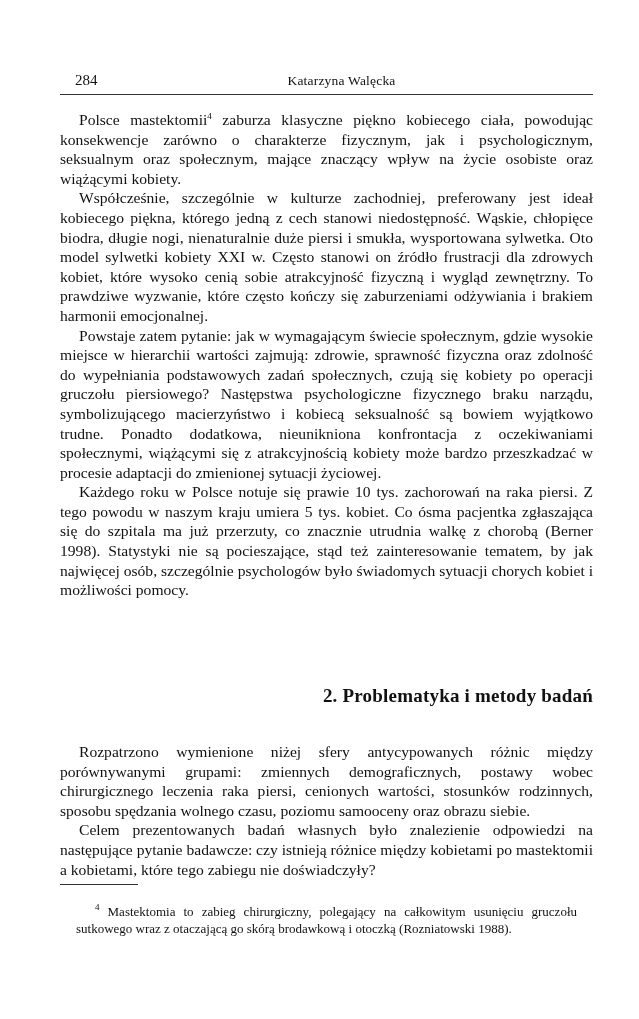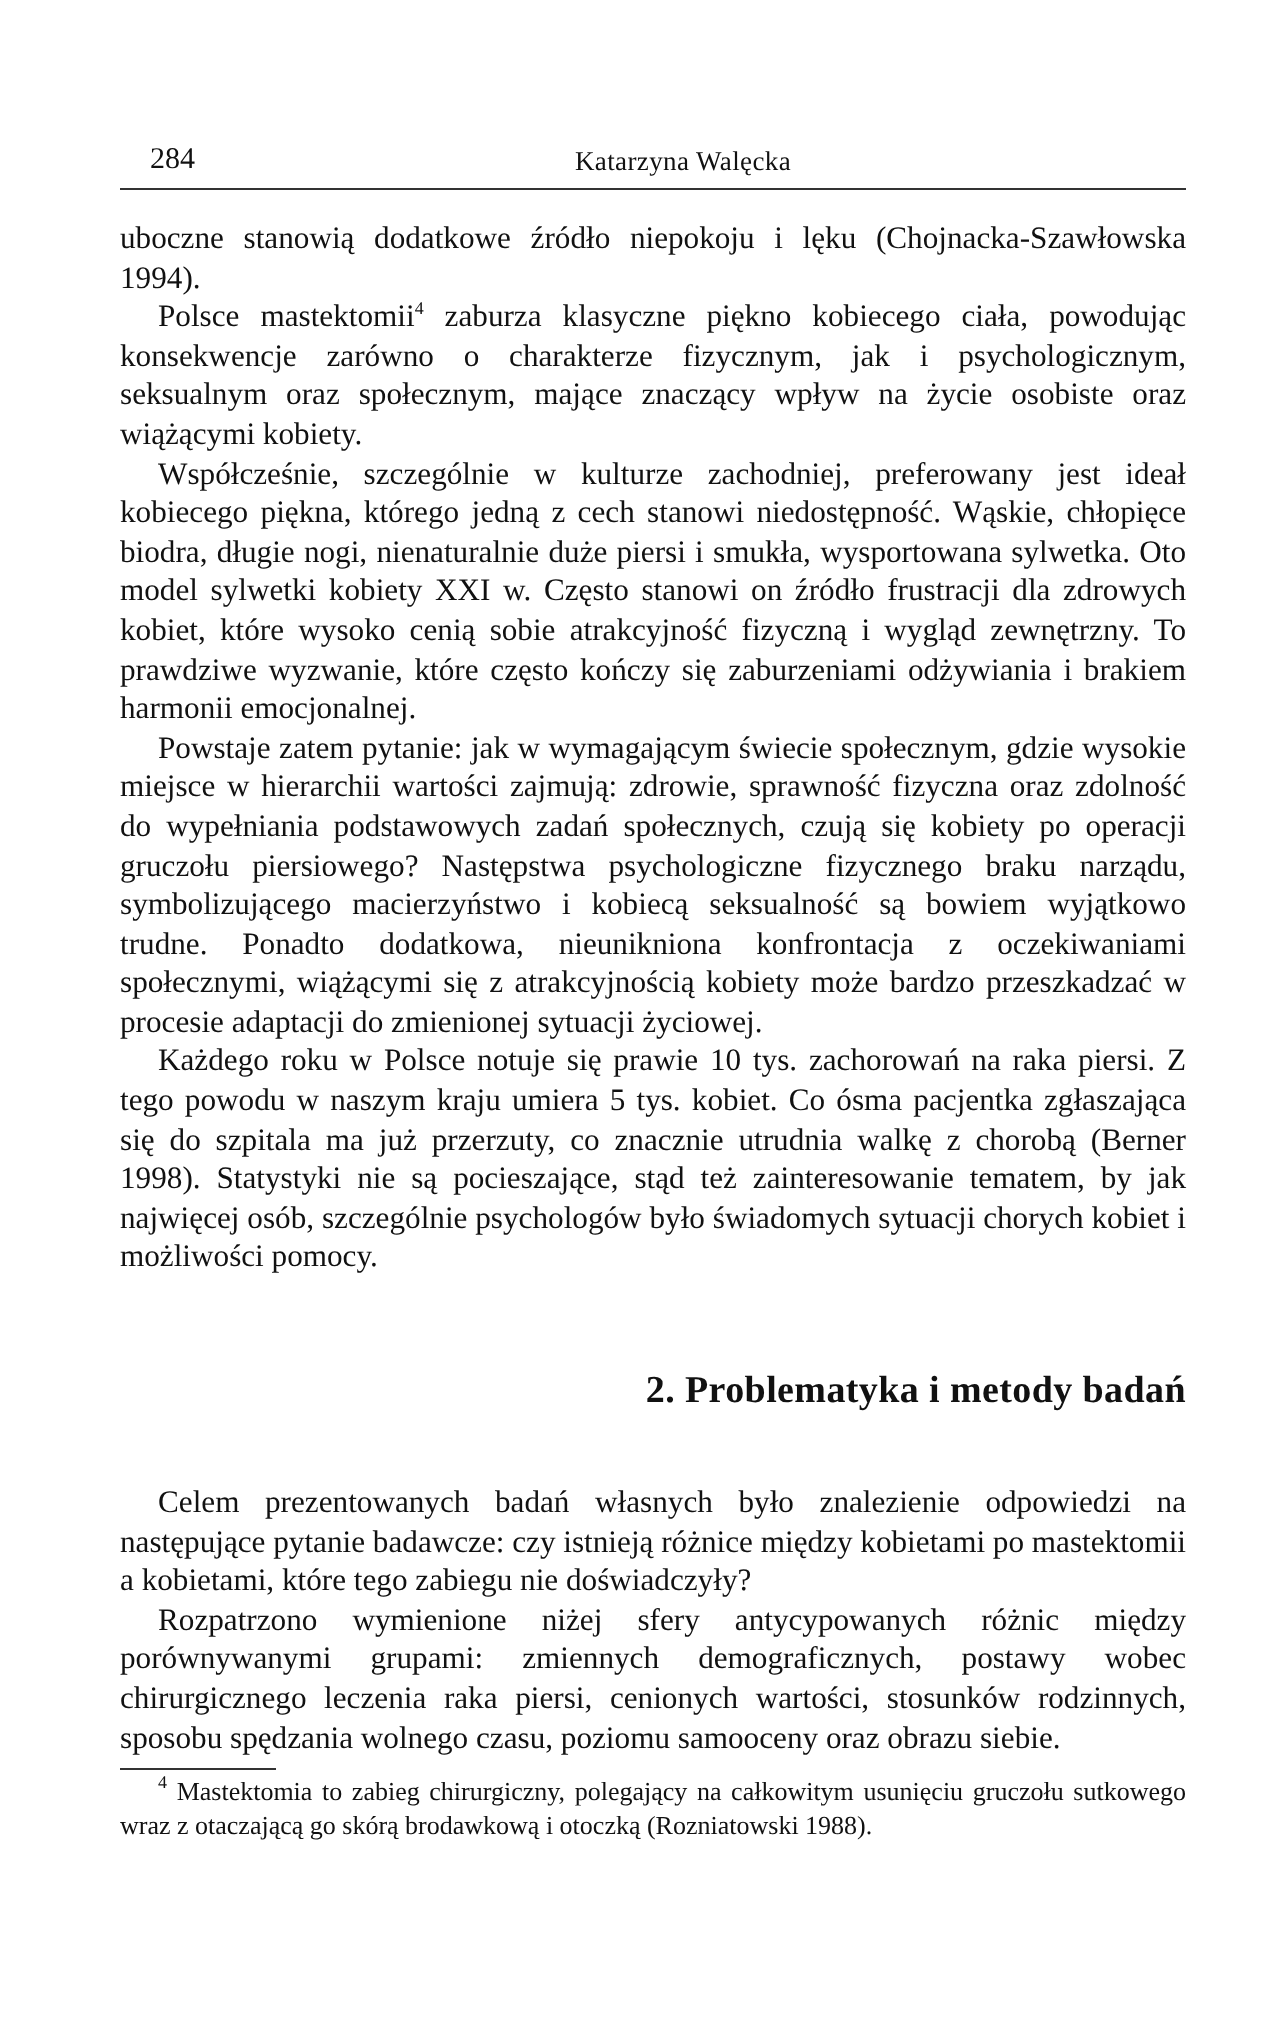--- a/index.html
+++ b/index.html
@@ -13,47 +13,46 @@
   .body { position:absolute; top:110px; left:0; width:533px; font-size:15.6px; line-height:19.6px; }
   .body p { margin:0; text-align:justify; text-align-last:left; hyphens:manual; }
   .body p.indent { text-indent:19px; }
   .section-title { position:absolute; top:685px; left:0; width:533px; text-align:right;
                    font-weight:bold; font-size:19px; letter-spacing:0.2px; }
   .body2 { position:absolute; top:742px; left:0; width:533px; font-size:15.6px; line-height:19.6px; }
   .body2 p { margin:0; text-align:justify; text-align-last:left; }
   .body2 p.indent { text-indent:19px; }
   .fn-rule { position:absolute; top:884px; left:0; width:78px; border-top:1px solid #333; }
   .footnotes { position:absolute; top:888px; left:0; width:533px; font-size:13px; line-height:16.5px; }
-  .footnotes p { margin:0; text-align:justify; text-align-last:left; text-indent:19px; }
+  .footnotes p { margin:16px; text-align:justify; text-align-last:left; text-indent:19px; }
   sup { font-size:9px; vertical-align:6px; line-height:0; }
 </style>
 </head>
 <body>
 
 <div class="page">
 
   <div class="running-head">
     <span class="page-number">284</span>
     <span class="author">Katarzyna Walęcka</span>
   </div>
   <div class="head-rule"></div>
 
   <div class="body">
-    <p>uboczne stanowią dodatkowe źródło niepokoju i lęku (Chojnacka-Szawłowska 1994).</p>
     <p class="indent"><span>Polsce mastektomii</span><sup>4</sup><span> zaburza klasyczne piękno kobiecego ciała, powodując konsekwencje zarówno o charakterze fizycznym, jak i psychologicznym, seksualnym oraz społecznym, mające znaczący wpływ na życie osobiste oraz wiążącymi kobiety.</span></p>
     <p class="indent">Współcześnie, szczególnie w kulturze zachodniej, preferowany jest ideał kobiecego piękna, którego jedną z cech stanowi niedostępność. Wąskie, chłopięce biodra, długie nogi, nienaturalnie duże piersi i smukła, wysportowana sylwetka. Oto model sylwetki kobiety XXI w. Często stanowi on źródło frustracji dla zdrowych kobiet, które wysoko cenią sobie atrakcyjność fizyczną i wygląd zewnętrzny. To prawdziwe wyzwanie, które często kończy się zaburzeniami odżywiania i brakiem harmonii emocjonalnej.</p>
     <p class="indent">Powstaje zatem pytanie: jak w wymagającym świecie społecznym, gdzie wysokie miejsce w hierarchii wartości zajmują: zdrowie, sprawność fizyczna oraz zdolność do wypełniania podstawowych zadań społecznych, czują się kobiety po operacji gruczołu piersiowego? Następstwa psychologiczne fizycznego braku narządu, symbolizującego macierzyństwo i kobiecą seksualność są bowiem wyjątkowo trudne. Ponadto dodatkowa, nieunikniona konfrontacja z oczekiwaniami społecznymi, wiążącymi się z atrakcyjnością kobiety może bardzo przeszkadzać w procesie adaptacji do zmienionej sytuacji życiowej.</p>
     <p class="indent">Każdego roku w Polsce notuje się prawie 10 tys. zachorowań na raka piersi. Z tego powodu w naszym kraju umiera 5 tys. kobiet. Co ósma pacjentka zgłaszająca się do szpitala ma już przerzuty, co znacznie utrudnia walkę z chorobą (Berner 1998). Statystyki nie są pocieszające, stąd też zainteresowanie tematem, by jak najwięcej osób, szczególnie psychologów było świadomych sytuacji chorych kobiet i możliwości pomocy.</p>
   </div>
 
   <div class="section-title">2. Problematyka i metody badań</div>
 
   <div class="body2">
+    <p class="indent">Rozpatrzono wymienione niżej sfery antycypowanych różnic między porównywanymi grupami: zmiennych demograficznych, postawy wobec chirurgicznego leczenia raka piersi, cenionych wartości, stosunków rodzinnych, sposobu spędzania wolnego czasu, poziomu samooceny oraz obrazu siebie.</p>
     <p class="indent">Celem prezentowanych badań własnych było znalezienie odpowiedzi na następujące pytanie badawcze: czy istnieją różnice między kobietami po mastektomii a kobietami, które tego zabiegu nie doświadczyły?</p>
-    <p class="indent">Rozpatrzono wymienione niżej sfery antycypowanych różnic między porównywanymi grupami: zmiennych demograficznych, postawy wobec chirurgicznego leczenia raka piersi, cenionych wartości, stosunków rodzinnych, sposobu spędzania wolnego czasu, poziomu samooceny oraz obrazu siebie.</p>
   </div>
 
   <div class="fn-rule"></div>
   <div class="footnotes">
     <p><sup>4</sup><span> Mastektomia to zabieg chirurgiczny, polegający na całkowitym usunięciu gruczołu sutkowego wraz z otaczającą go skórą brodawkową i otoczką (Rozniatowski 1988).</span></p>
   </div>
 
 </div>
 
 </body></html>

